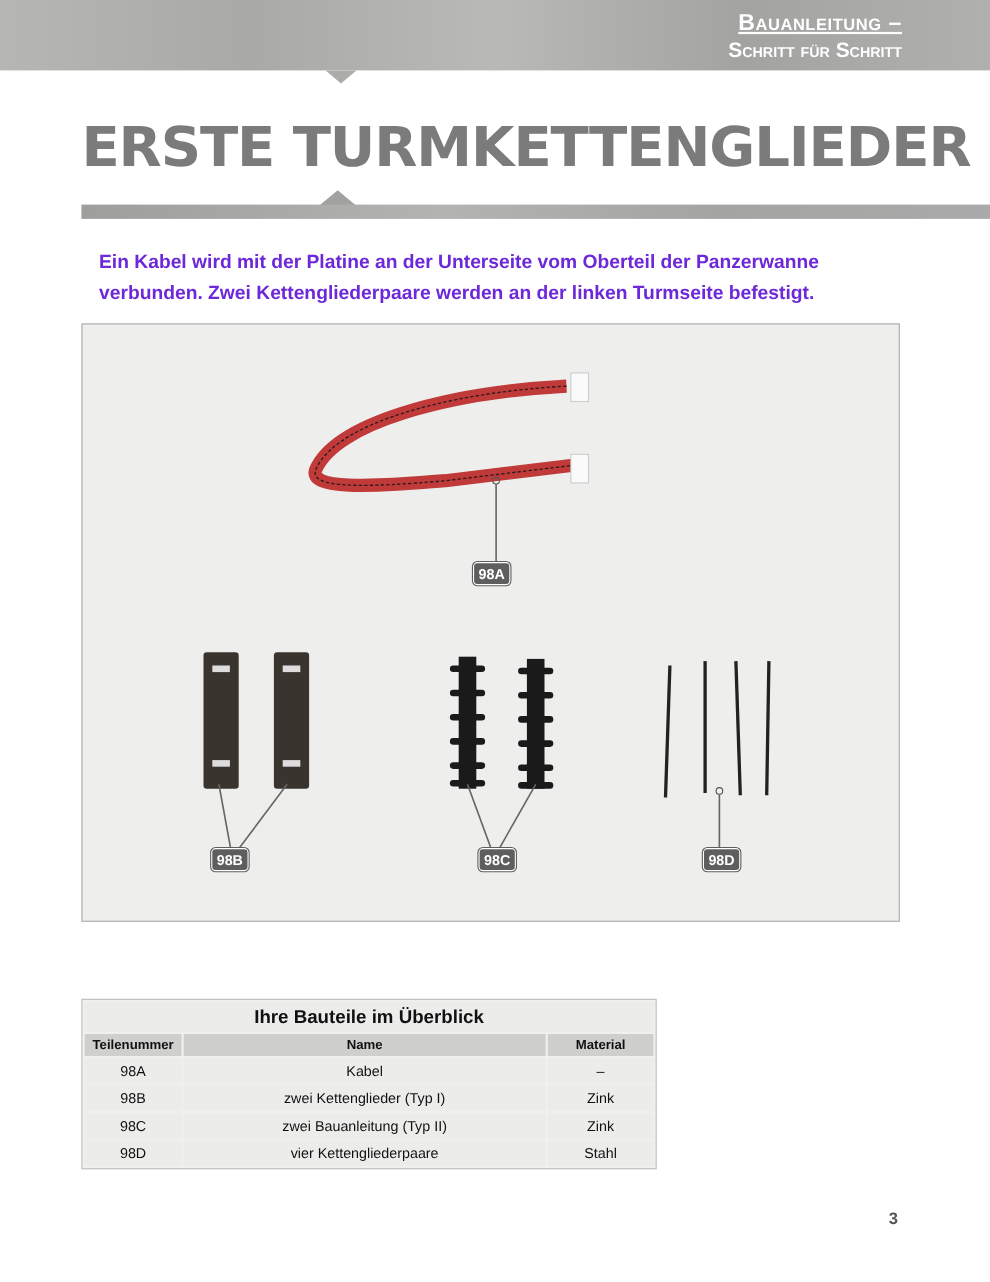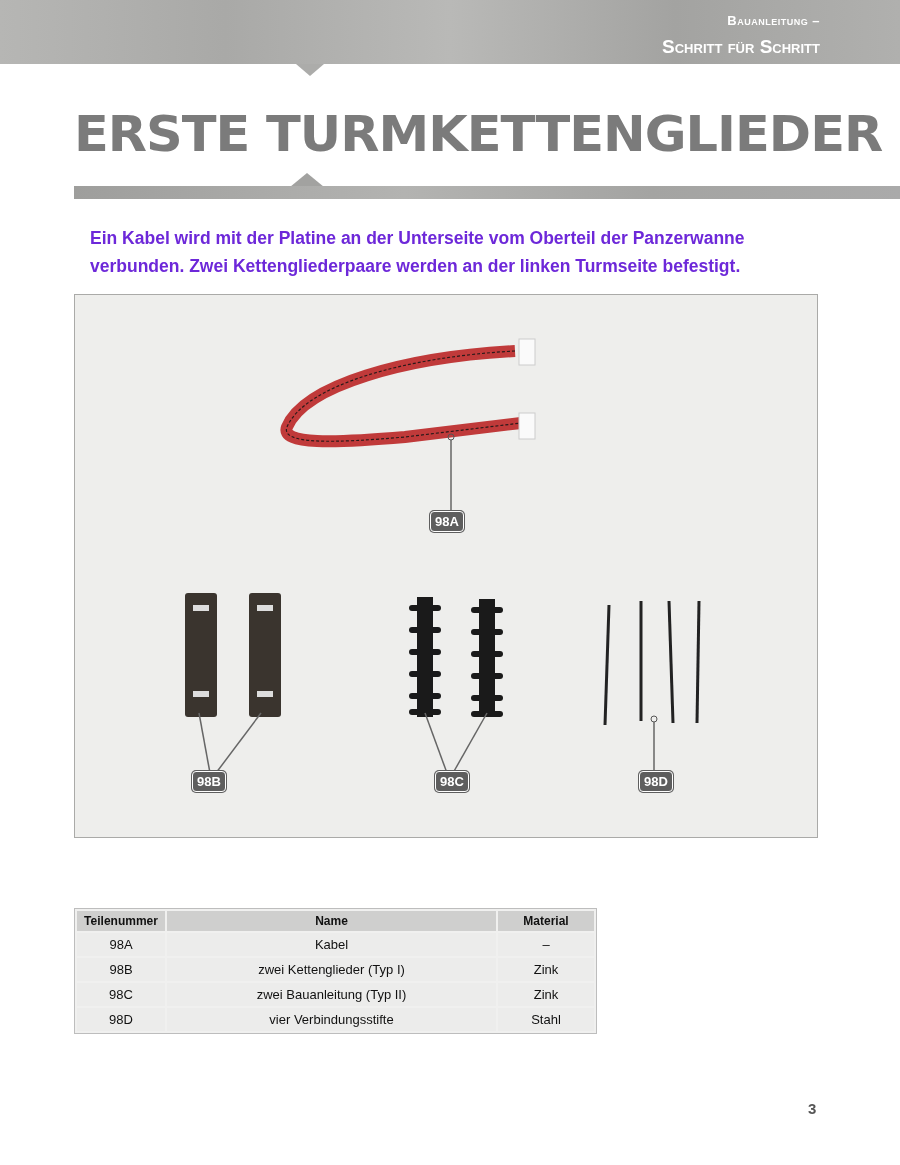--- a/index.html
+++ b/index.html
@@ -15,21 +15,21 @@
   }
   .header-notch {
     position: absolute; left: 296px; top: 64px; width: 0; height: 0;
     border-left: 14px solid transparent; border-right: 14px solid transparent;
     border-top: 12px solid #acacaa;
   }
   .header-text {
     position: absolute; right: 80px; top: 8px; text-align: right;
     color: #fff; font-weight: bold; font-variant: small-caps; line-height: 26px;
   }
-  .header-text .l1 { font-size: 13px; letter-spacing: 0.5px; }
+  .header-text .l1 { font-size: 21px; letter-spacing: 0.5px; text-decoration: underline; }
   .header-text .l2 { font-size: 19px; font-weight: bold; }
   .page-title {
     position: absolute; left: 74px; top: 104px;
     font-family: "DejaVu Sans", sans-serif; font-weight: bold;
     font-size: 50px; letter-spacing: -1px; color: #7b7b7b;
     transform: scaleX(1.02); transform-origin: left;
     line-height: 60px;
   }
   .title-rule {
     position: absolute; left: 74px; top: 186px; width: 826px; height: 13px;
@@ -133,20 +133,23 @@
     <line x1="579" y1="427" x2="579" y2="478" stroke="#666" stroke-width="1.5"></line>
   </svg>
   <div class="label" style="left:355px; top:216px;">98A</div>
   <div class="label" style="left:117px; top:476px;">98B</div>
   <div class="label" style="left:360px; top:476px;">98C</div>
   <div class="label" style="left:564px; top:476px;">98D</div>
 </div>
 
 <table class="table">
   <tbody>
+      <tr>
+    <th class="cap" colspan="3">Ihre Bauteile im Überblick</th>
+  </tr>
   <tr>
     <th class="col" style="width:88px">Teilenummer</th>
     <th class="col" style="width:329px">Name</th>
     <th class="col">Material</th>
   </tr>
   <tr>
     <td>98A</td>
     <td>Kabel</td>
     <td>–</td>
   </tr>
@@ -155,19 +158,19 @@
     <td>zwei Kettenglieder (Typ I)</td>
     <td>Zink</td>
   </tr>
   <tr>
     <td>98C</td>
     <td>zwei Bauanleitung (Typ II)</td>
     <td>Zink</td>
   </tr>
   <tr>
     <td>98D</td>
-    <td>vier Verbindungsstifte</td>
+    <td>vier Kettengliederpaare</td>
     <td>Stahl</td>
   </tr>
 </tbody>
   </table>
 
 <div class="page-num">3</div>
 
 </body></html>

